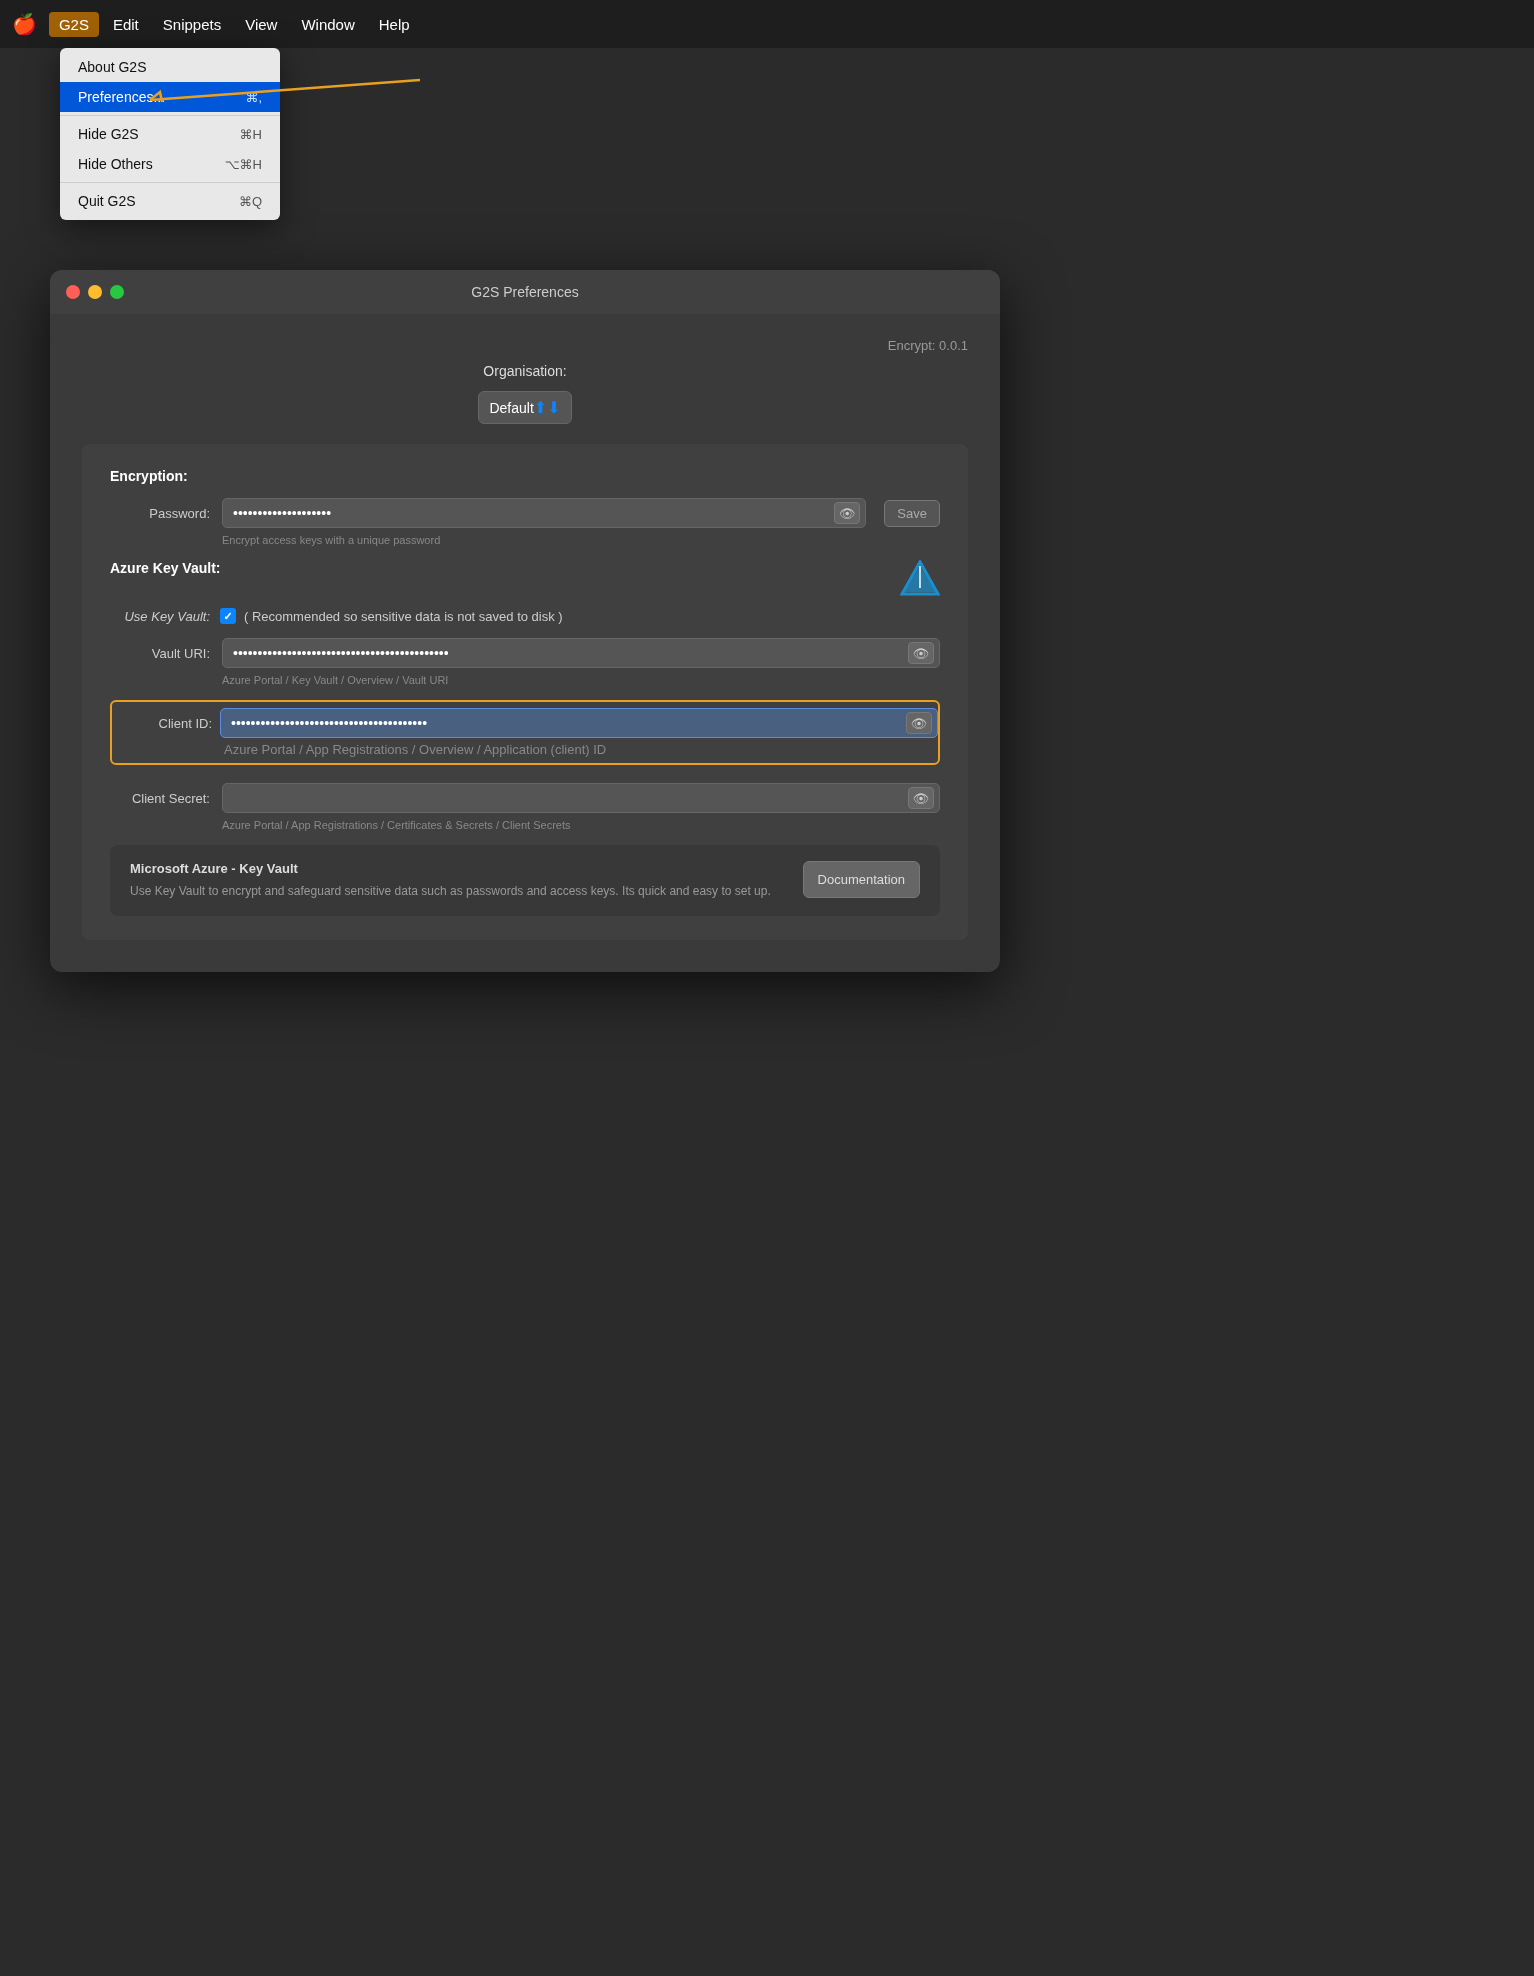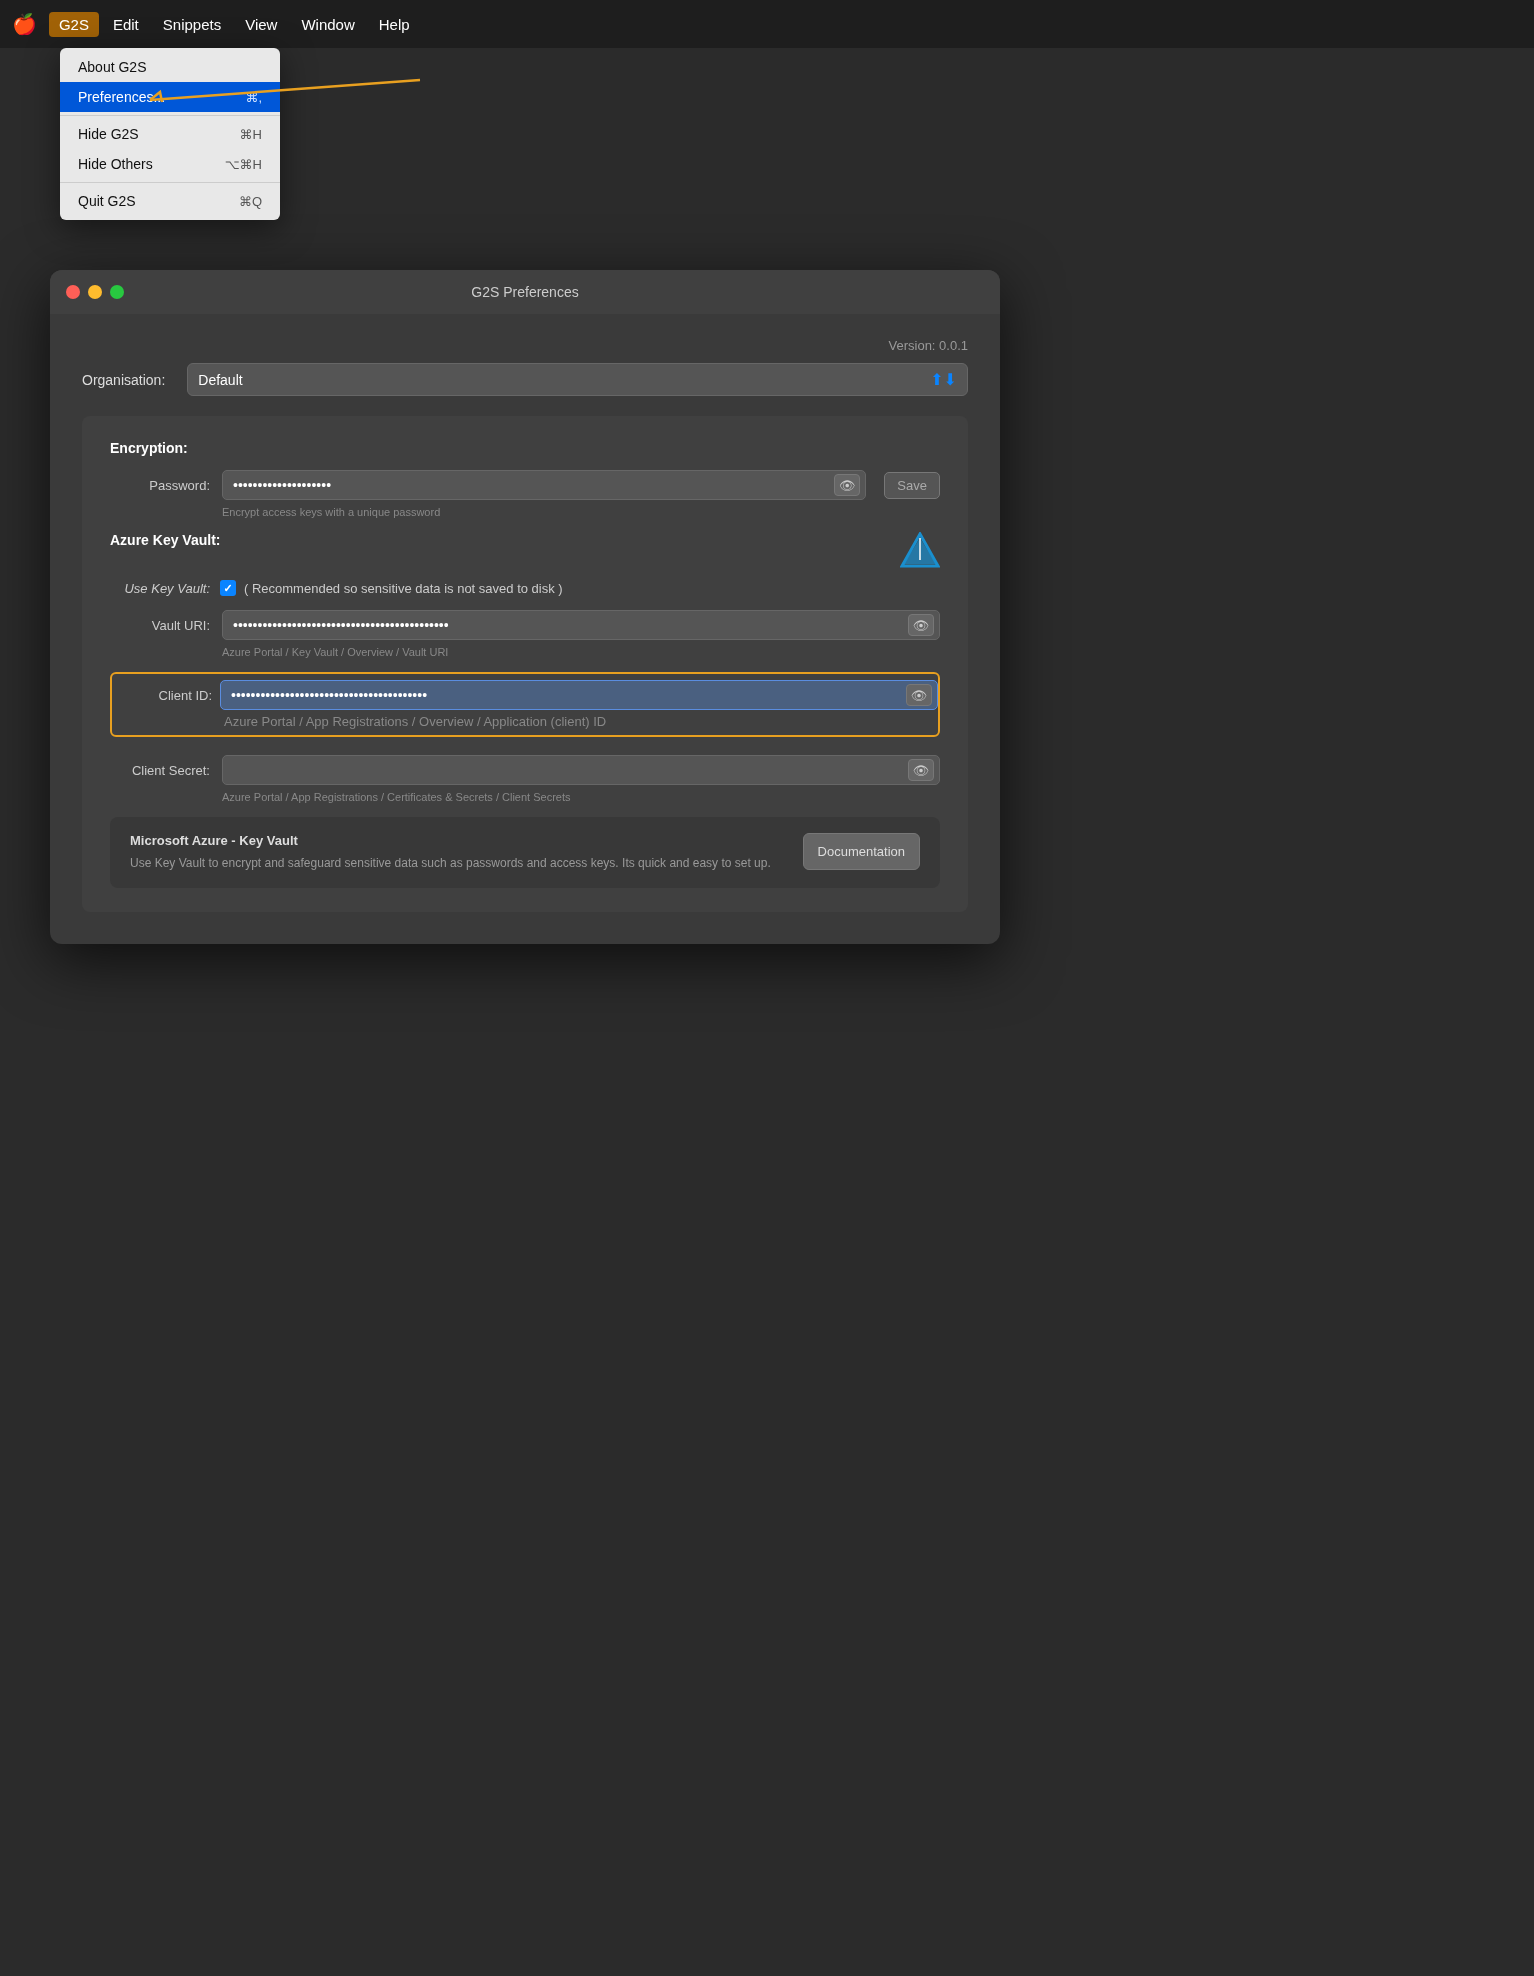--- a/index.html
+++ b/index.html
@@ -131,22 +131,23 @@
       margin-bottom: 10px;
     }
     .version-text {
       color: #999;
       font-size: 13px;
     }
 
     .org-row {
       display: flex;
       align-items: center;
-      gap: 22px;
+      gap: 12px;
       margin-bottom: 20px;
+      flex-direction: column;
     }
     .org-label {
       color: #ddd;
       font-size: 14px;
       white-space: nowrap;
     }
     .org-select {
       flex: 1;
       background: #555;
       border: 1px solid #666;
@@ -430,21 +431,21 @@
       <div class="traffic-light tl-red"></div>
       <div class="traffic-light tl-yellow"></div>
       <div class="traffic-light tl-green"></div>
     </div>
     <div class="window-title">G2S Preferences</div>
   </div>
 
   <div class="prefs-content">
 
     <div class="version-row">
-      <span class="version-text">Version: 0.0.1</span>
+      <span class="version-text">Encrypt: 0.0.1</span>
     </div>
 
     <div class="org-row">
       <span class="org-label">Organisation:</span>
       <div class="org-select">
         <span>Default</span>
         <span class="org-select-arrow">⬆⬇</span>
       </div>
     </div>
 

